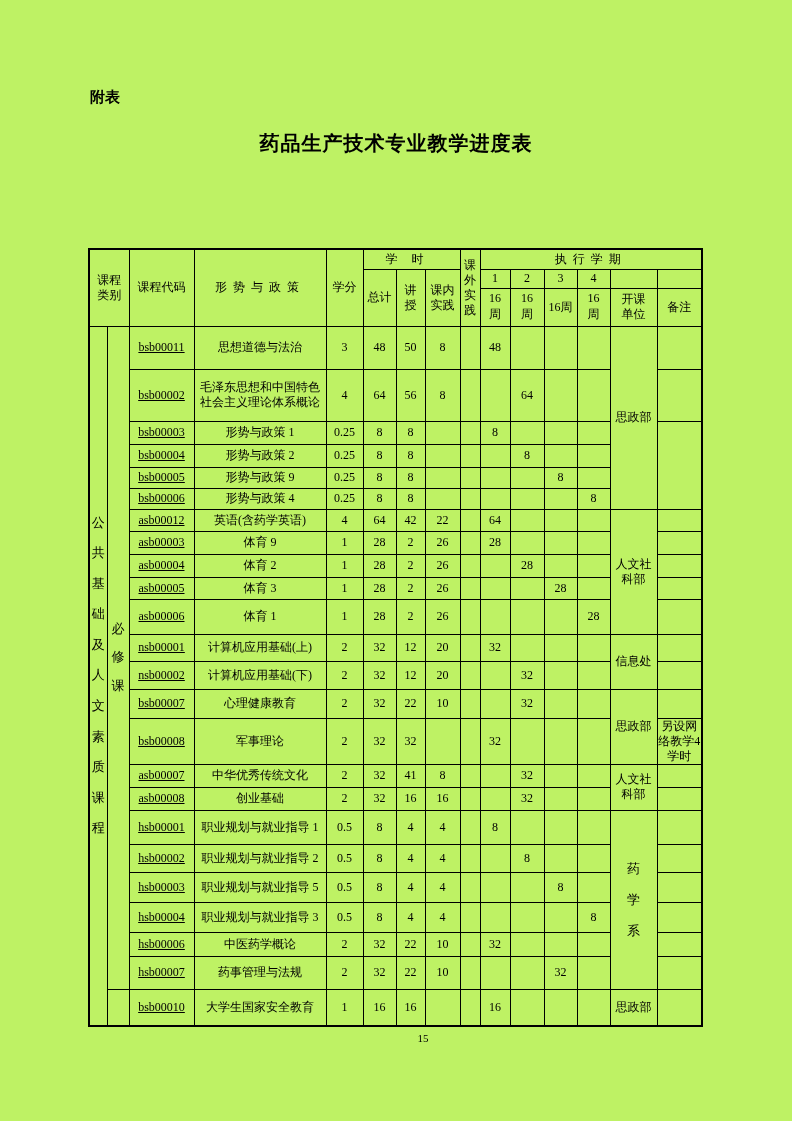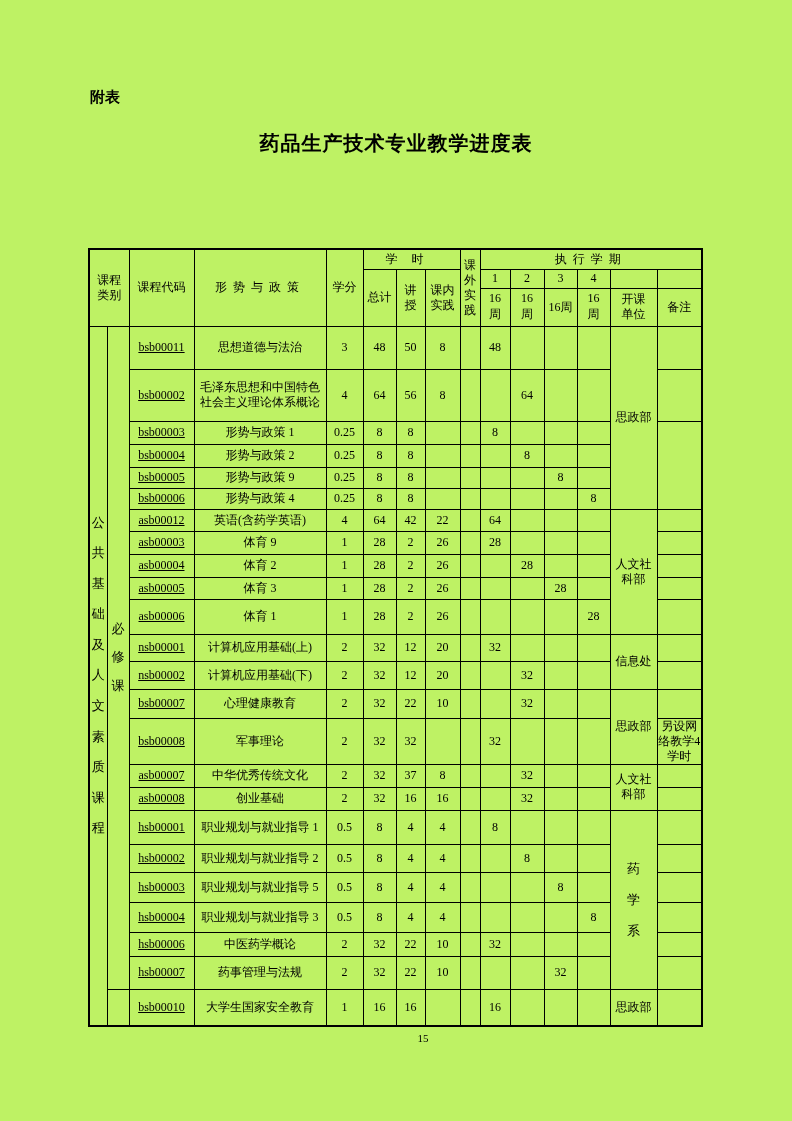--- a/index.html
+++ b/index.html
@@ -335,21 +335,21 @@
       <td></td>
       <td></td>
       <td class="remark-note">另设网络教学4 学时</td>
     </tr>
 
     <tr style="height:23px">
       <td class="code">asb00007</td>
       <td>中华优秀传统文化</td>
       <td>2</td>
       <td>32</td>
-      <td>37</td>
+      <td>41</td>
       <td>8</td>
       <td></td>
       <td></td>
       <td>32</td>
       <td></td>
       <td></td>
       <td rowspan="2" class="unit">人文社科部</td>
       <td></td>
     </tr>
 

